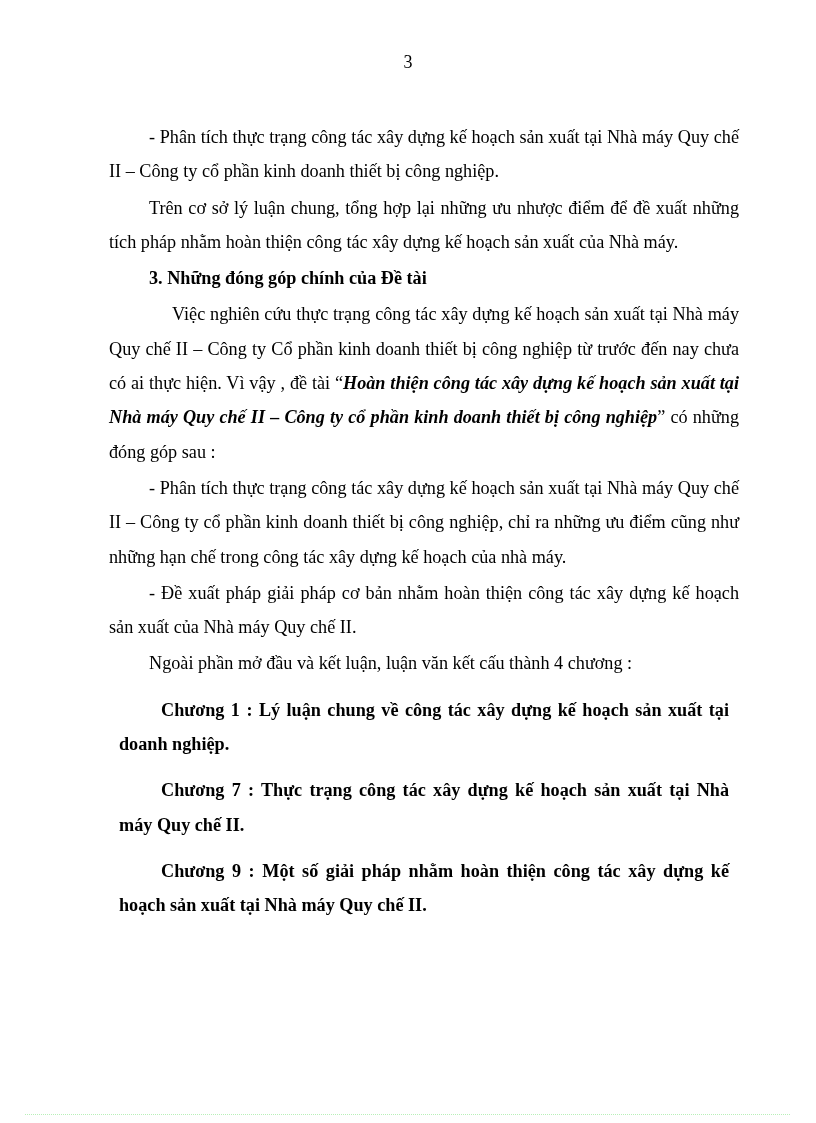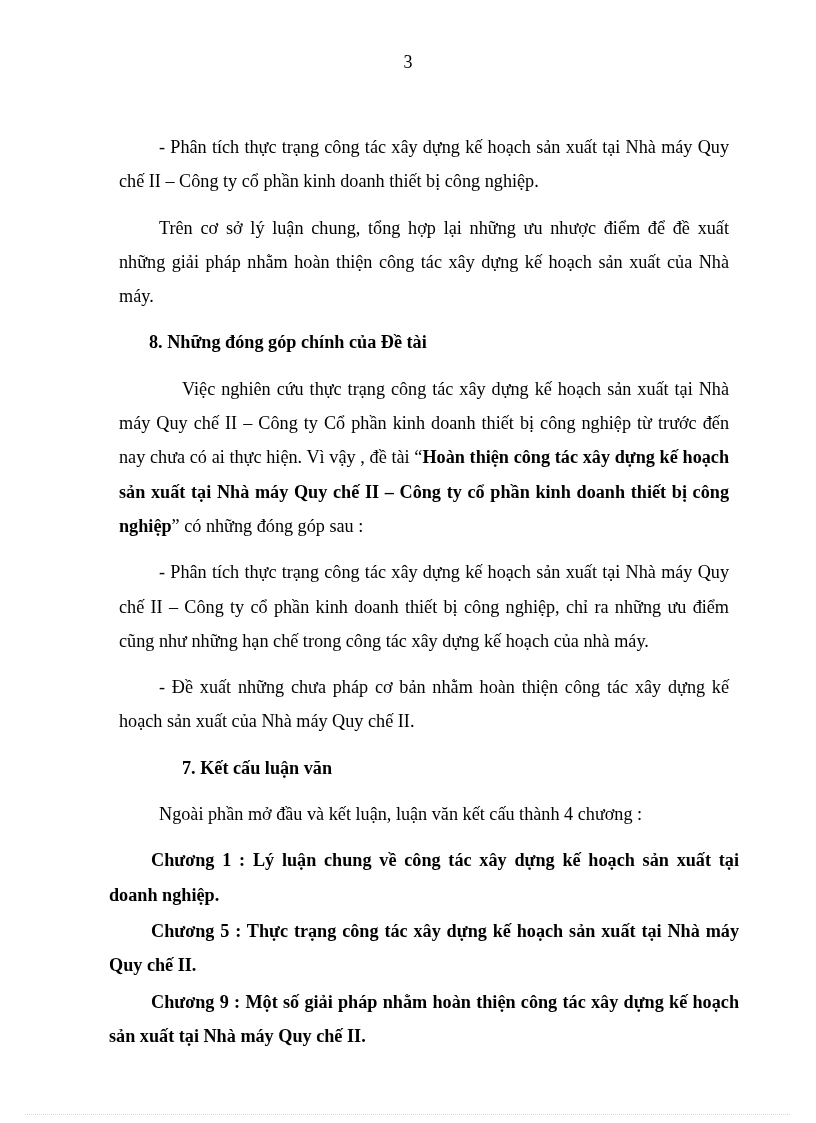--- a/index.html
+++ b/index.html
@@ -26,67 +26,67 @@
     }
     .content {
       position: absolute;
       top: 118px;
       left: 107px;
       width: 634px;
       font-size: 18.2px;
       line-height: 34.3px;
     }
     .para {
-      margin: 12px;
+      margin: 2px;
       text-align: justify;
       text-indent: 40px;
       word-spacing: 0px;
     }
     .para.indent-wide { text-indent: 63px; }
     .heading {
       margin: 0;
       font-weight: bold;
       text-indent: 42px;
     }
     .heading.h7 { text-indent: 75px; }
     .chapter {
-      margin: 2px;
+      margin: 12px;
       font-weight: bold;
       text-align: justify;
       text-indent: 42px;
     }
     .em-title {
       font-weight: bold;
+      font-style: italic;
     }
     .footer-line {
       position: absolute;
       left: 25px;
       width: 765px;
       top: 1114px;
       height: 0;
       border-top: 1px dotted #b8f0b8;
     }
   </style>
 </head>
 <body>
 
 <div class="page-number">3</div>
 
 <div class="content">
   <p class="para">- Phân tích thực trạng công tác xây dựng kế hoạch sản xuất tại Nhà máy Quy chế II – Công ty cổ phần kinh doanh thiết bị công nghiệp.</p>
-  <p class="para">Trên cơ sở lý luận chung, tổng hợp lại những ưu nhược điểm để đề xuất những giải pháp nhằm hoàn thiện công tác xây dựng kế hoạch sản xuất của Nhà máy.</p>
+  <p class="para">Trên cơ sở lý luận chung, tổng hợp lại những ưu nhược điểm để đề xuất những tích pháp nhằm hoàn thiện công tác xây dựng kế hoạch sản xuất của Nhà máy.</p>
 
-  <p class="heading">8. Những đóng góp chính của Đề tài</p>
+  <p class="heading">3. Những đóng góp chính của Đề tài</p>
 
   <p class="para indent-wide"><span>Việc nghiên cứu thực trạng công tác xây dựng kế hoạch sản xuất tại Nhà máy Quy chế II – Công ty Cổ phần kinh doanh thiết bị công nghiệp từ trước đến nay chưa có ai thực hiện. Vì vậy , đề tài “</span><span class="em-title">Hoàn thiện công tác xây dựng kế hoạch sản xuất tại Nhà máy Quy chế II – Công ty cổ phần kinh doanh thiết bị công nghiệp</span><span>”  có những đóng góp sau :</span></p>
 
   <p class="para">- Phân tích thực trạng công tác xây dựng kế hoạch sản xuất tại Nhà máy Quy chế II – Công ty cổ phần kinh doanh thiết bị công nghiệp, chỉ ra những ưu điểm cũng như những hạn chế trong công tác xây dựng kế hoạch của nhà máy.</p>
-  <p class="para">- Đề xuất những chưa pháp cơ bản nhằm hoàn thiện công tác xây dựng kế hoạch sản xuất của Nhà máy Quy chế II.</p>
+  <p class="para">- Đề xuất pháp giải pháp cơ bản nhằm hoàn thiện công tác xây dựng kế hoạch sản xuất của Nhà máy Quy chế II.</p>
 
-  <p class="heading h7">7. Kết cấu luận văn</p>
   <p class="para">Ngoài phần mở đầu và kết luận, luận văn kết cấu thành 4 chương :</p>
 
   <p class="chapter">Chương 1 : Lý luận chung về công tác xây dựng kế hoạch sản xuất tại doanh nghiệp.</p>
-  <p class="chapter">Chương 5 : Thực trạng công tác xây dựng kế hoạch sản xuất tại Nhà máy Quy chế II.</p>
+  <p class="chapter">Chương 7 : Thực trạng công tác xây dựng kế hoạch sản xuất tại Nhà máy Quy chế II.</p>
   <p class="chapter">Chương 9 : Một số giải pháp nhằm hoàn thiện công tác xây dựng kế hoạch sản xuất tại Nhà máy Quy chế II.</p>
 </div>
 
 <div class="footer-line"></div>
 
 </body></html>

